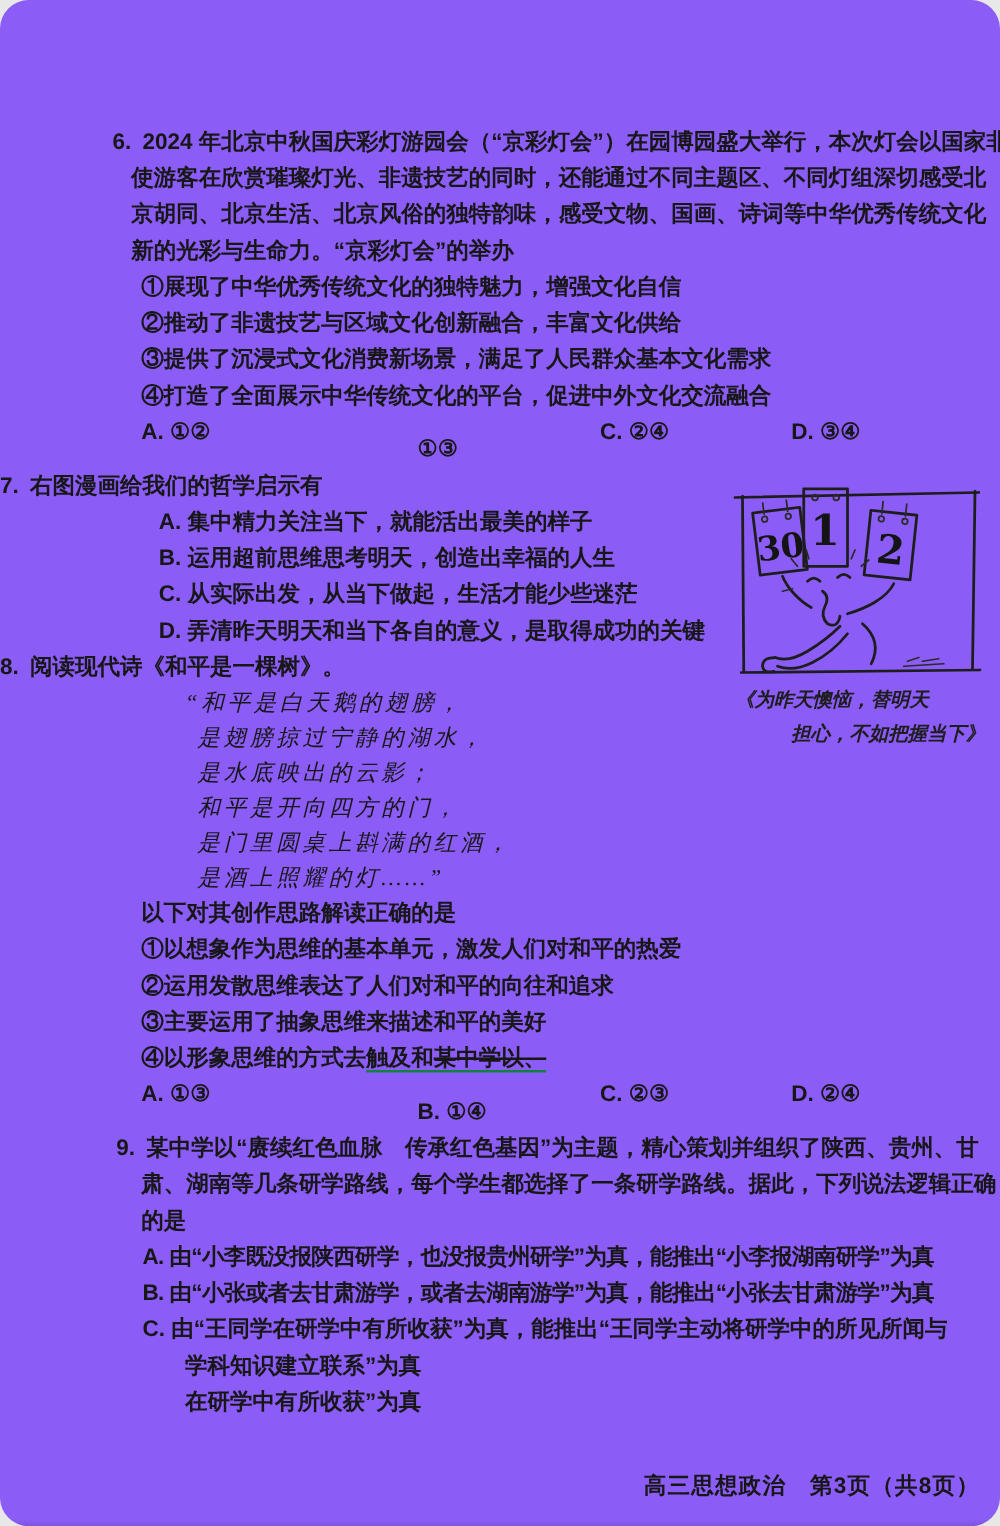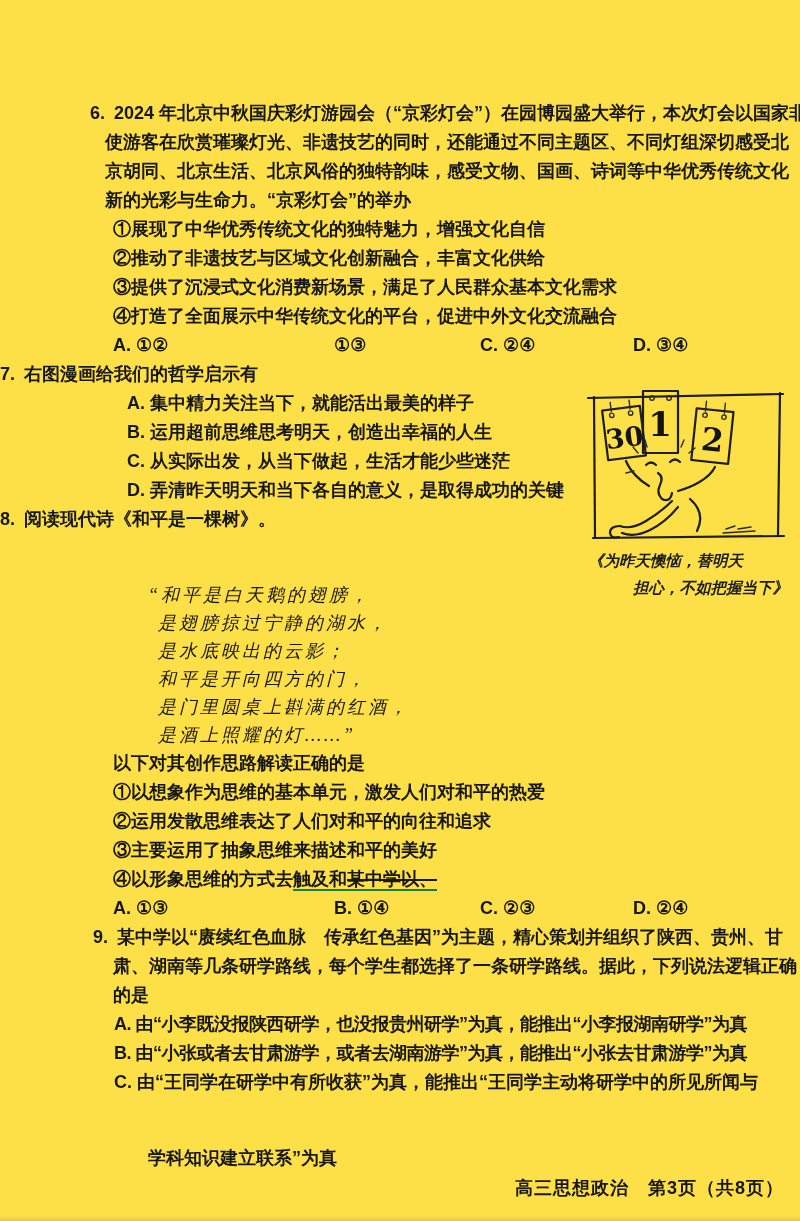--- a/index.html
+++ b/index.html
@@ -1,46 +1,47 @@
 <!DOCTYPE html>
 <html><head>
 <meta charset="utf-8">
 <style>
   html,body{margin:0;padding:0;background:#e8e8e8;}
   .page{
     position:relative;
     width:800px;height:1221px;
-    background:#fde047;
+    background:#8b5cf6;
     font-family:"Liberation Sans",sans-serif;
     color:#171717;
     font-weight:600;
     overflow:hidden;
+    border-radius:23px;
   }
   .content{
     position:absolute;top:99px;left:0;width:800px;
     font-size:18px;line-height:29px;
   }
   .ln{white-space:nowrap;}
   .qnum{display:inline-block;}
   .qtext{margin-left:9px;}
   
   .in90 {padding-left:90px;}
   .in93 {padding-left:93px;}
   .in100{}
   .in105{padding-left:105px;}
   .in113{padding-left:113px;}
   .in118{padding-left:114px;}
   .in127{padding-left:127px;}
-  .in148{padding-left:148px;margin-top:47px;}
+  .in148{padding-left:148px;}
   .in158{padding-left:158px;}
   .tight{letter-spacing:-0.5px;}
   
   .answers{display:flex;padding-left:113px;}
   .answers .c0{width:221px;}
-  .answers .c1{width:146px;}
+  .answers .c1{width:146px;margin-top:14px;}
   .answers .c2{width:153px;}
   .answers .c3{flex:1;}
   
   .poem .ln{
     font-family:"Liberation Serif","DejaVu Serif",serif;
     font-style:italic;font-weight:500;
     font-size:18px;line-height:28px;letter-spacing:3px;
   }
   .u-under{border-bottom:2px solid #15803d;padding-bottom:0px;}
   .u-strike{text-decoration:line-through;text-decoration-thickness:2px;}

